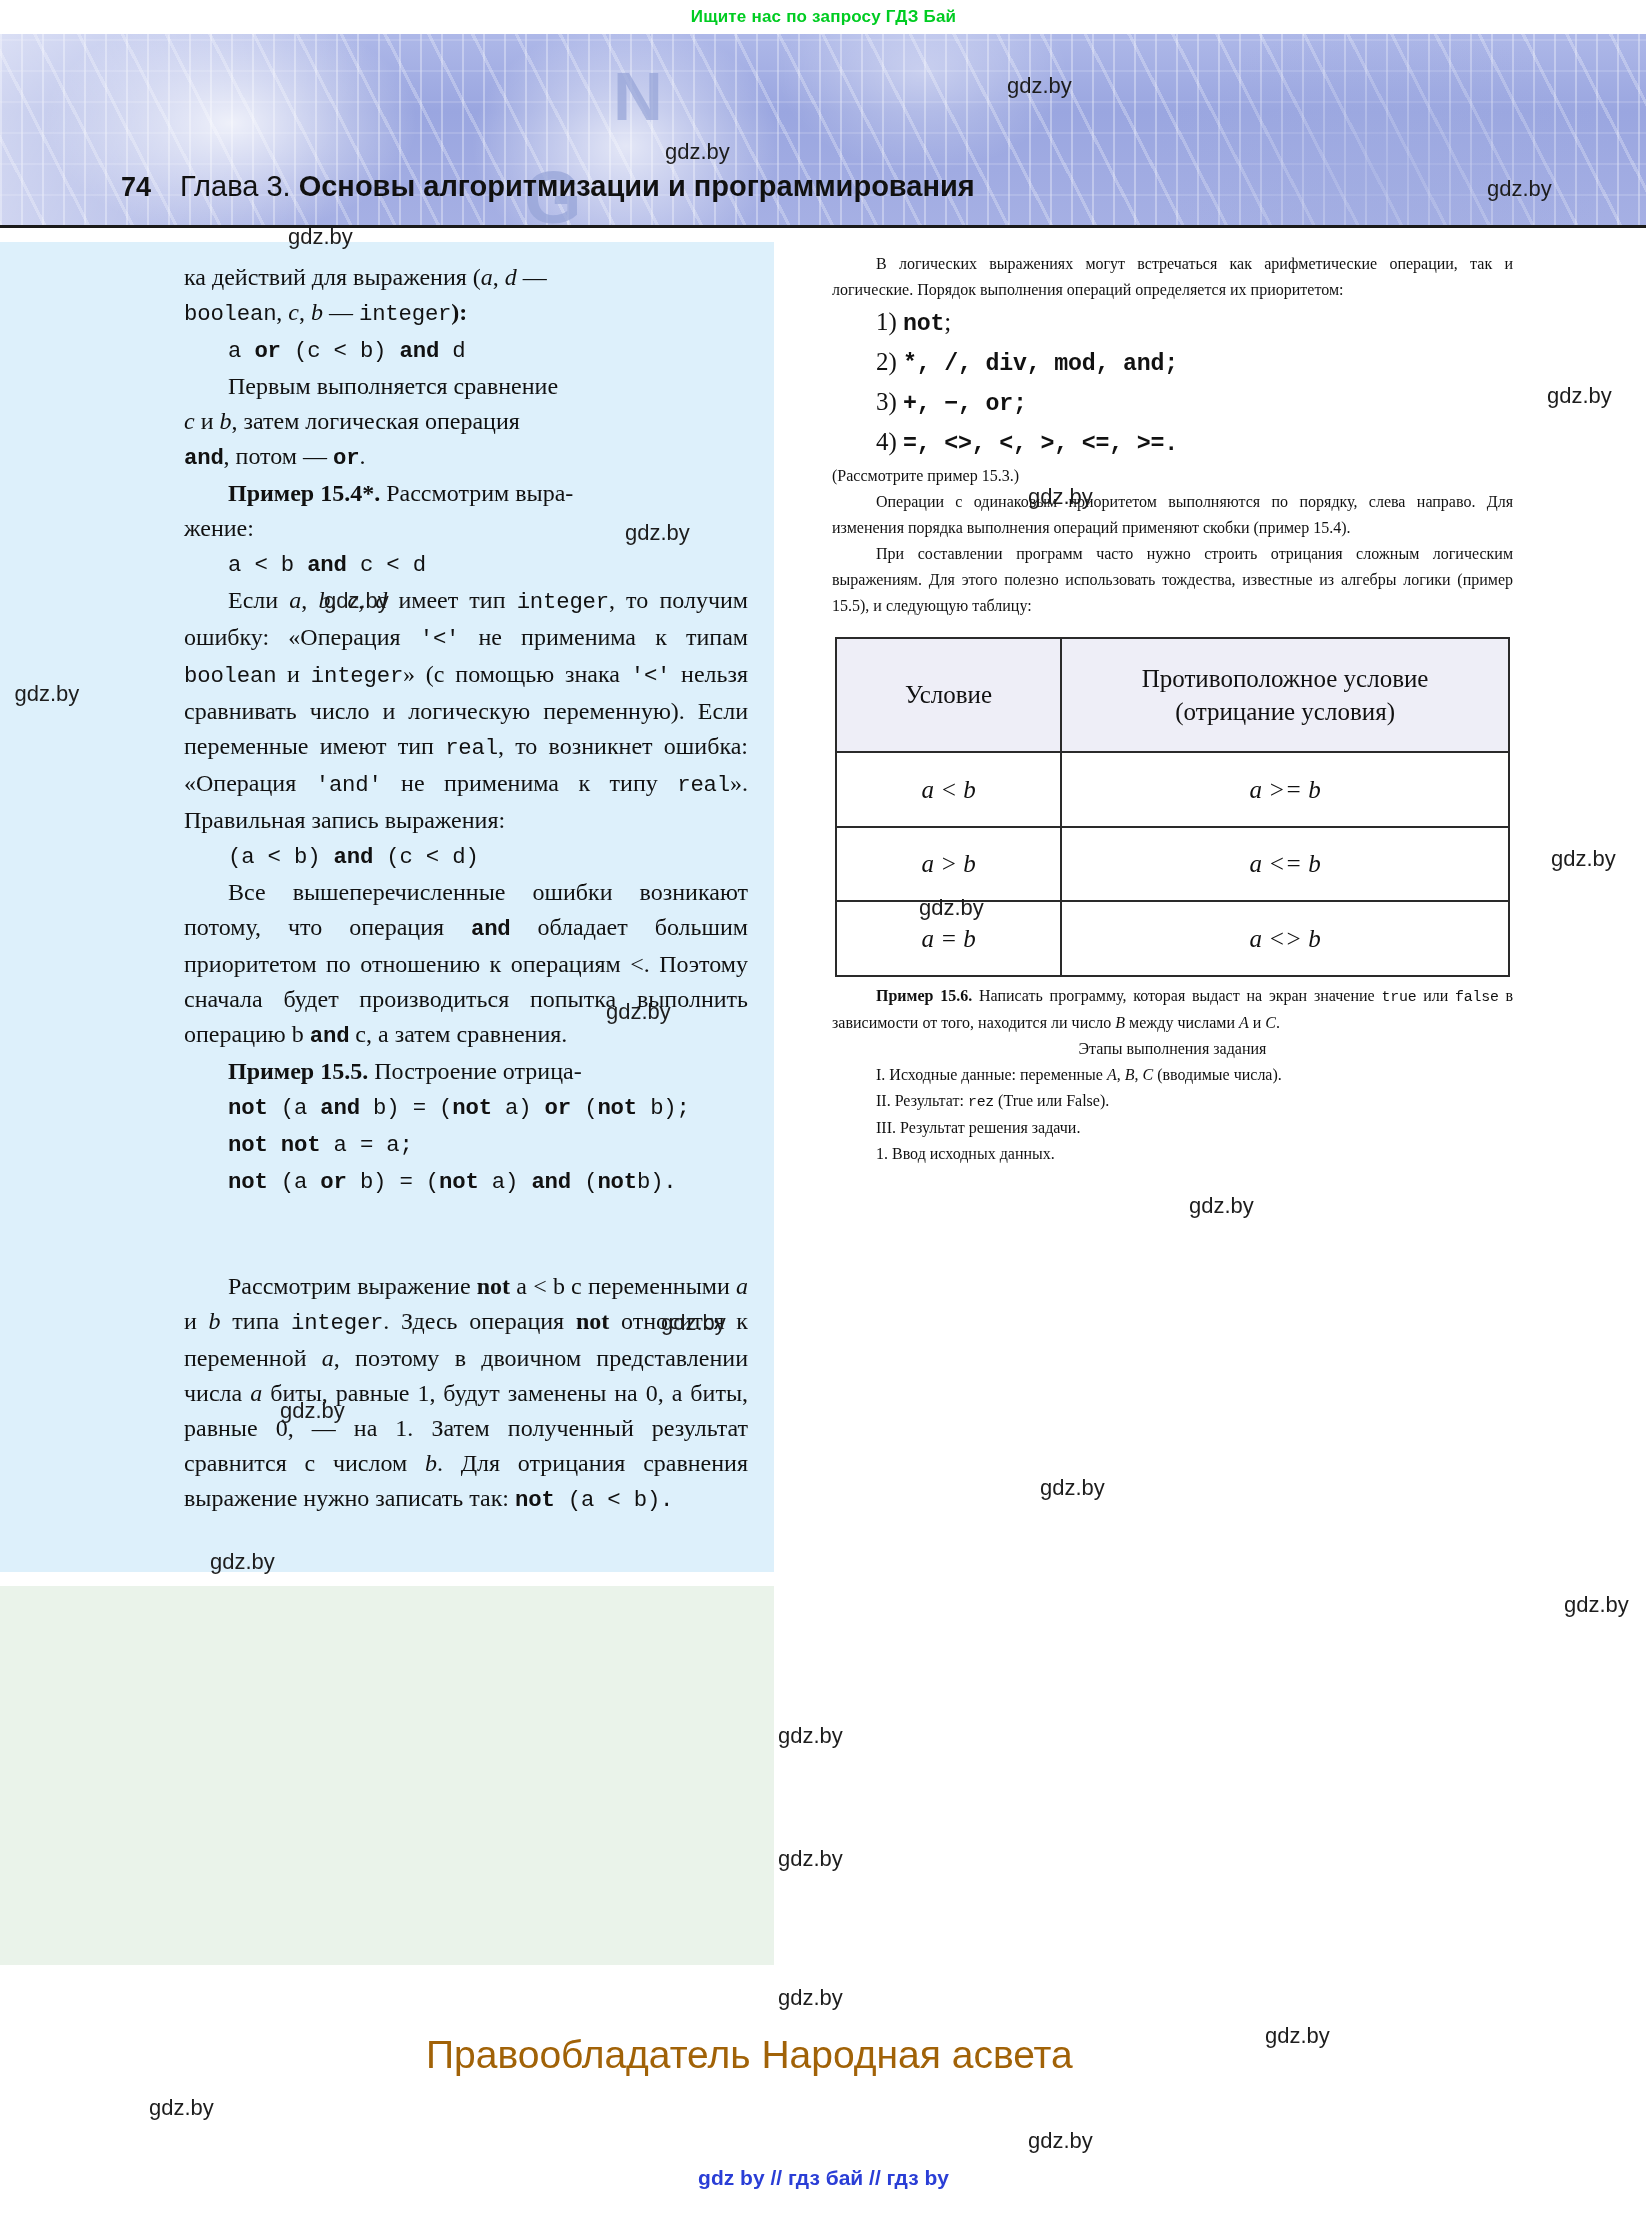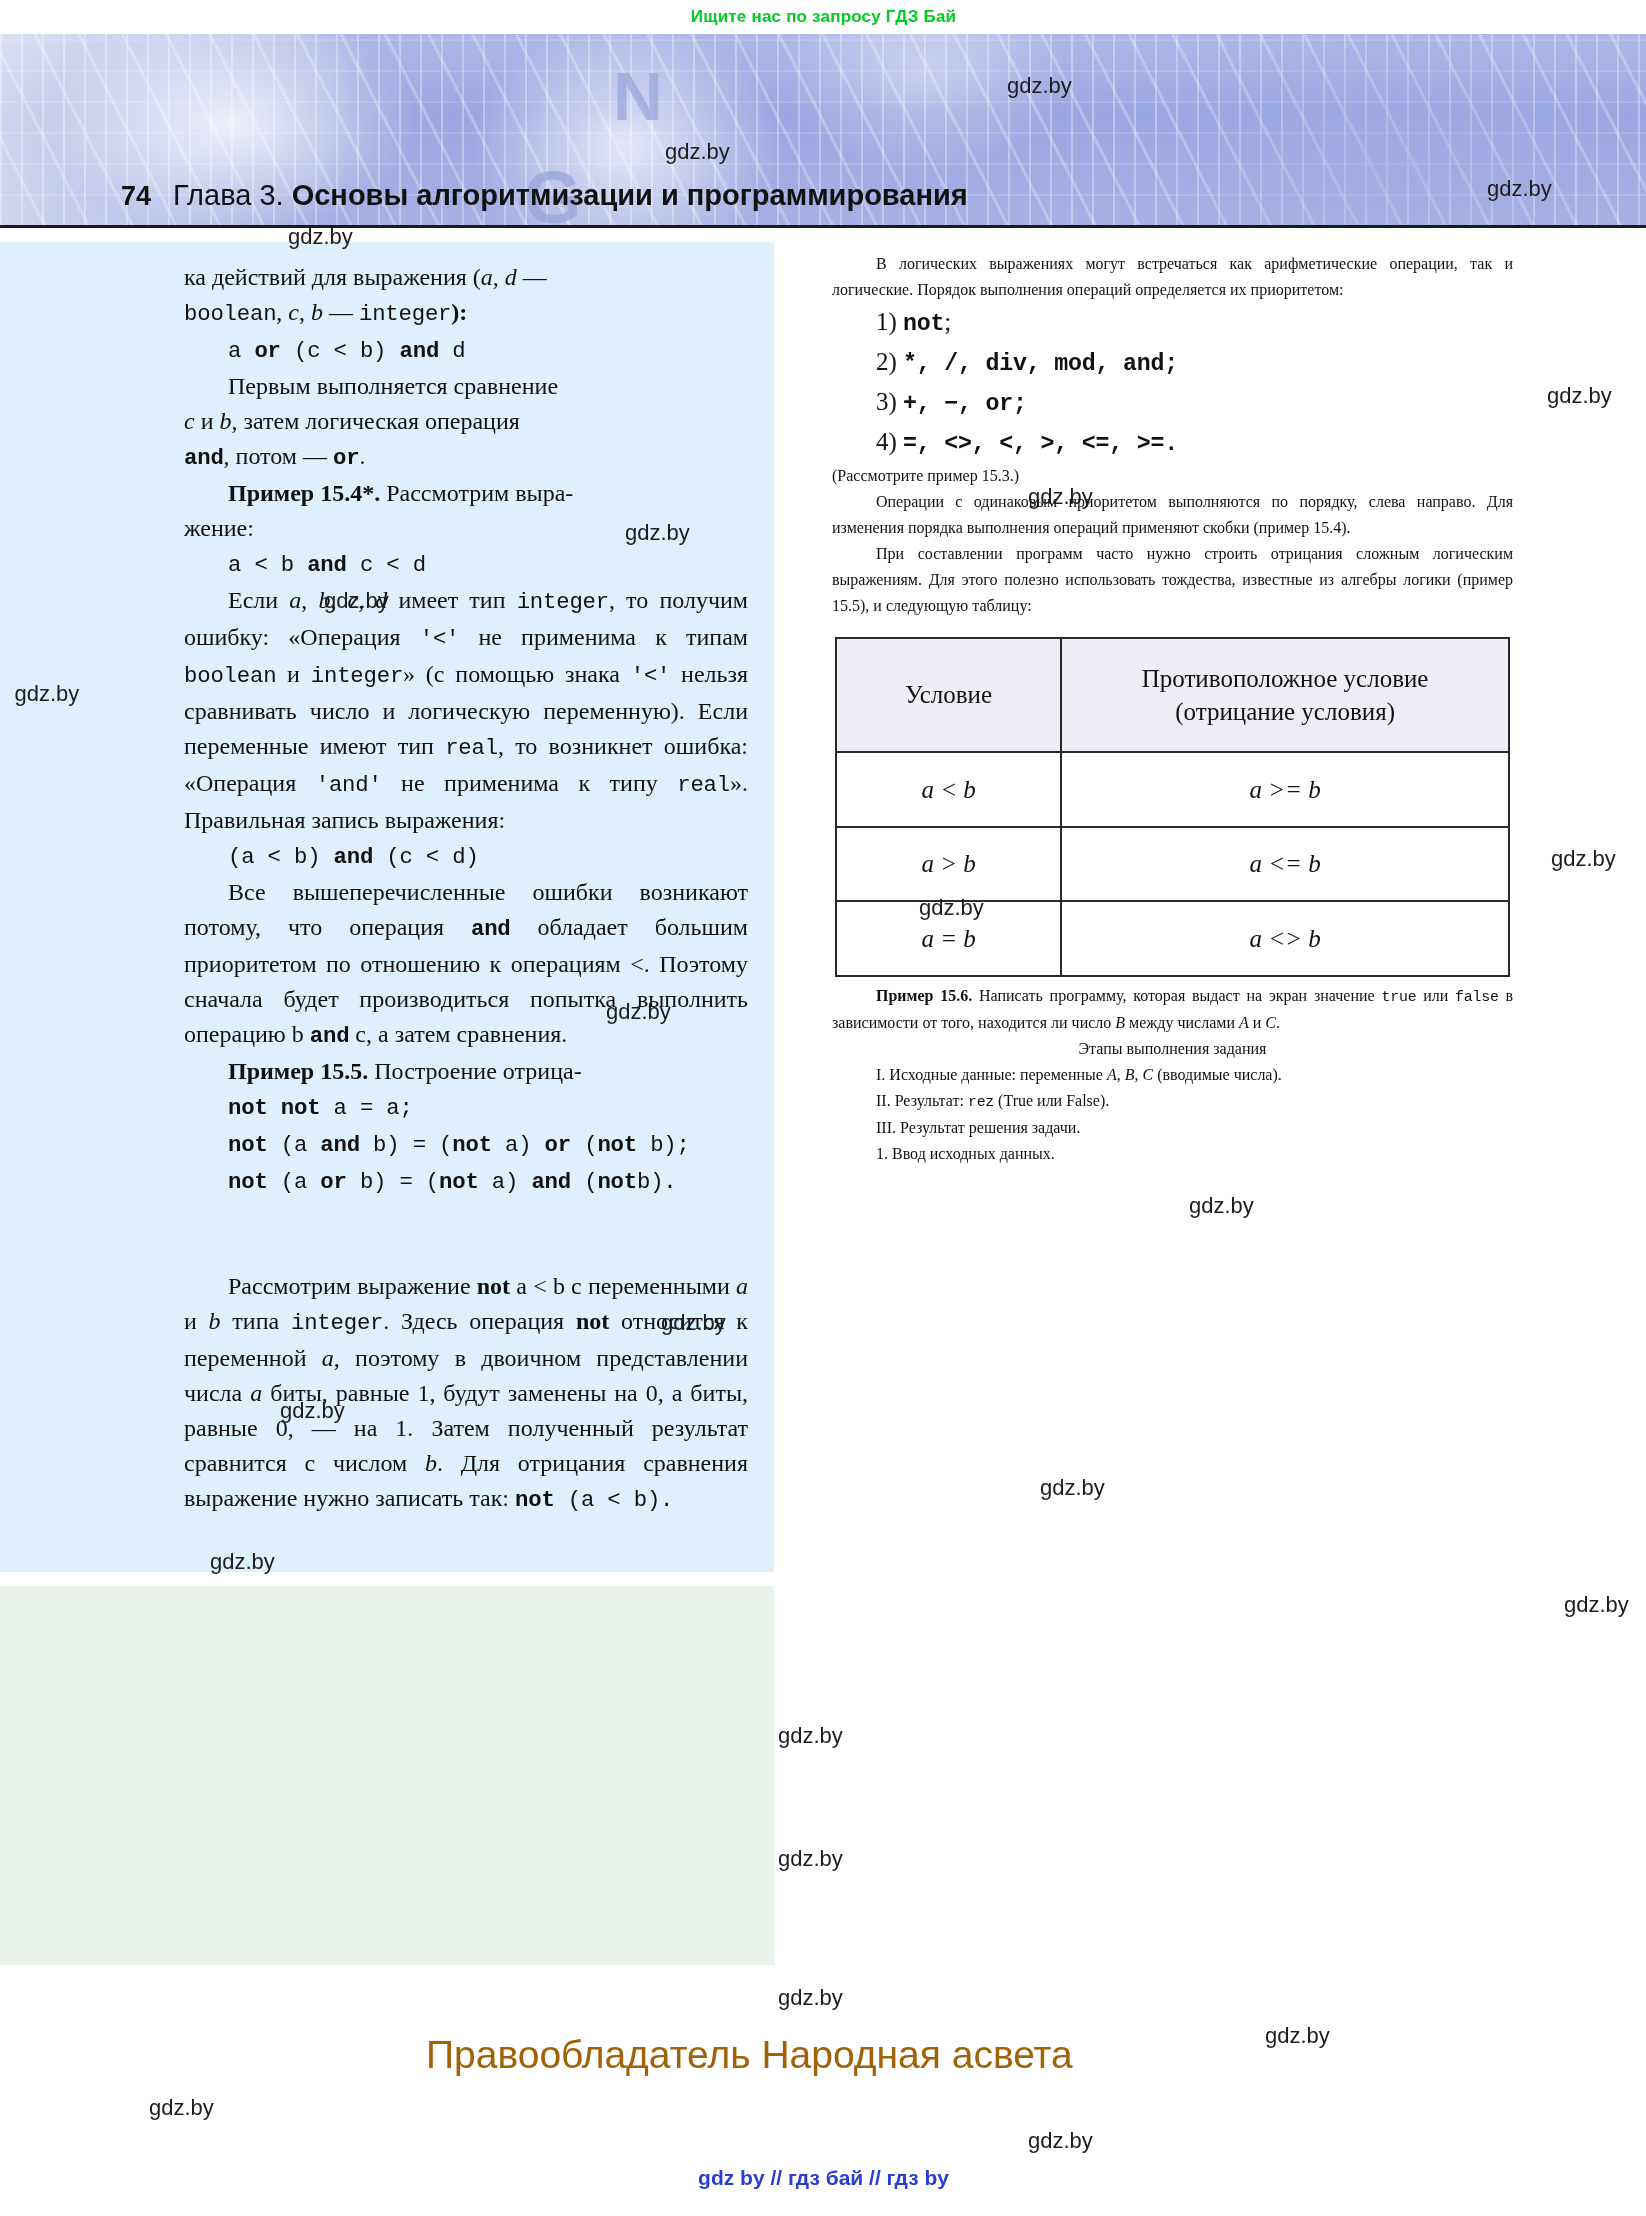--- a/index.html
+++ b/index.html
@@ -75,25 +75,25 @@
 
   .header-rule {
     position: absolute;
     left: 0; top: 225px;
     width: 1647px; height: 3.2px;
     background: #1b1b1b;
   }
 
   .page-head {
     position: absolute;
-    left: 121px; top: 179px;
+    left: 121px; top: 170px;
     z-index: 4;
     display: flex;
     align-items: baseline;
-    gap: 22px;
+    gap: 29px;
     font-family: "Liberation Sans", sans-serif;
     white-space: nowrap;
   }
   .page-number {
     font-size: 27px;
     font-weight: bold;
     color: #111;
   }
   .chapter-line {
     font-size: 29px;
@@ -273,22 +273,22 @@
   <p class="code-line"><span class="mono">a &lt; b </span><span class="mono-b">and</span><span class="mono"> c &lt; d</span></p>
 
   <p class="indent"><span>Если </span><i>a</i><span>, </span><i>b</i><span>, </span><i>c</i><span>, </span><i>d</i><span> имеет тип </span><span class="mono">integer</span><span>, то получим ошибку: «Операция </span><span class="mono">'&lt;'</span><span> не применима к типам </span><span class="mono">boolean</span><span> и </span><span class="mono">integer</span><span>» (с помощью знака </span><span class="mono">'&lt;'</span><span> нельзя сравнивать число и логическую переменную). Если переменные имеют тип </span><span class="mono">real</span><span>, то возникнет ошибка: «Операция </span><span class="mono">'and'</span><span> не применима к типу </span><span class="mono">real</span><span>». Правильная запись выражения:</span></p>
 
   <p class="code-line"><span class="mono">(a &lt; b) </span><span class="mono-b">and</span><span class="mono"> (c &lt; d)</span></p>
 
   <p class="indent"><span>Все вышеперечисленные ошибки возникают потому, что операция </span><span class="mono-b">and</span><span> обладает большим приоритетом по отношению к операциям &lt;. Поэтому сначала будет производиться попытка выполнить операцию b  </span><span class="mono-b">and</span><span>  c, а затем сравнения.</span></p>
 
   <p class="indent nojust"><b>Пример 15.5.</b><span> Построение отрица-</span></p>
 
+  <p class="code-line"><span class="mono-b">not</span><span class="mono"> (a </span><span class="mono-b">and</span><span class="mono"> b) = (</span><span class="mono-b">not</span><span class="mono"> a) </span><span class="mono-b">or</span><span class="mono"> (</span><span class="mono-b">not</span><span class="mono"> b);</span></p>
   <p class="code-line"><span class="mono-b">not</span><span class="mono"> </span><span class="mono-b">not</span><span class="mono"> a = a;</span></p>
-  <p class="code-line"><span class="mono-b">not</span><span class="mono"> (a </span><span class="mono-b">and</span><span class="mono"> b) = (</span><span class="mono-b">not</span><span class="mono"> a) </span><span class="mono-b">or</span><span class="mono"> (</span><span class="mono-b">not</span><span class="mono"> b);</span></p>
   <p class="code-line"><span class="mono-b">not</span><span class="mono"> (a </span><span class="mono-b">or</span><span class="mono"> b) = (</span><span class="mono-b">not</span><span class="mono"> a) </span><span class="mono-b">and</span><span class="mono"> (</span><span class="mono-b">not</span><span class="mono">b).</span></p>
 
   <div style="height:69px"></div>
 
   <p class="indent"><span>Рассмотрим выражение </span><b>not</b><span> a &lt; b с переменными </span><i>a</i><span> и </span><i>b</i><span> типа </span><span class="mono">integer</span><span>. Здесь операция </span><b>not</b><span> относится к переменной </span><i>a</i><span>, поэтому в двоичном представлении числа </span><i>a</i><span> биты, равные 1, будут заменены на 0, а биты, равные 0, — на 1. Затем полученный результат сравнится с числом </span><i>b</i><span>. Для отрицания сравнения выражение нужно записать так: </span><span class="mono-b">not</span><span class="mono"> (a &lt; b).</span></p>
 </div>
 
 <div class="col col-right">
 
   <p class="indent">В   логических   выражениях   могут встречаться как арифметические операции, так и логические. Порядок выполнения операций определяется их приоритетом:</p>

